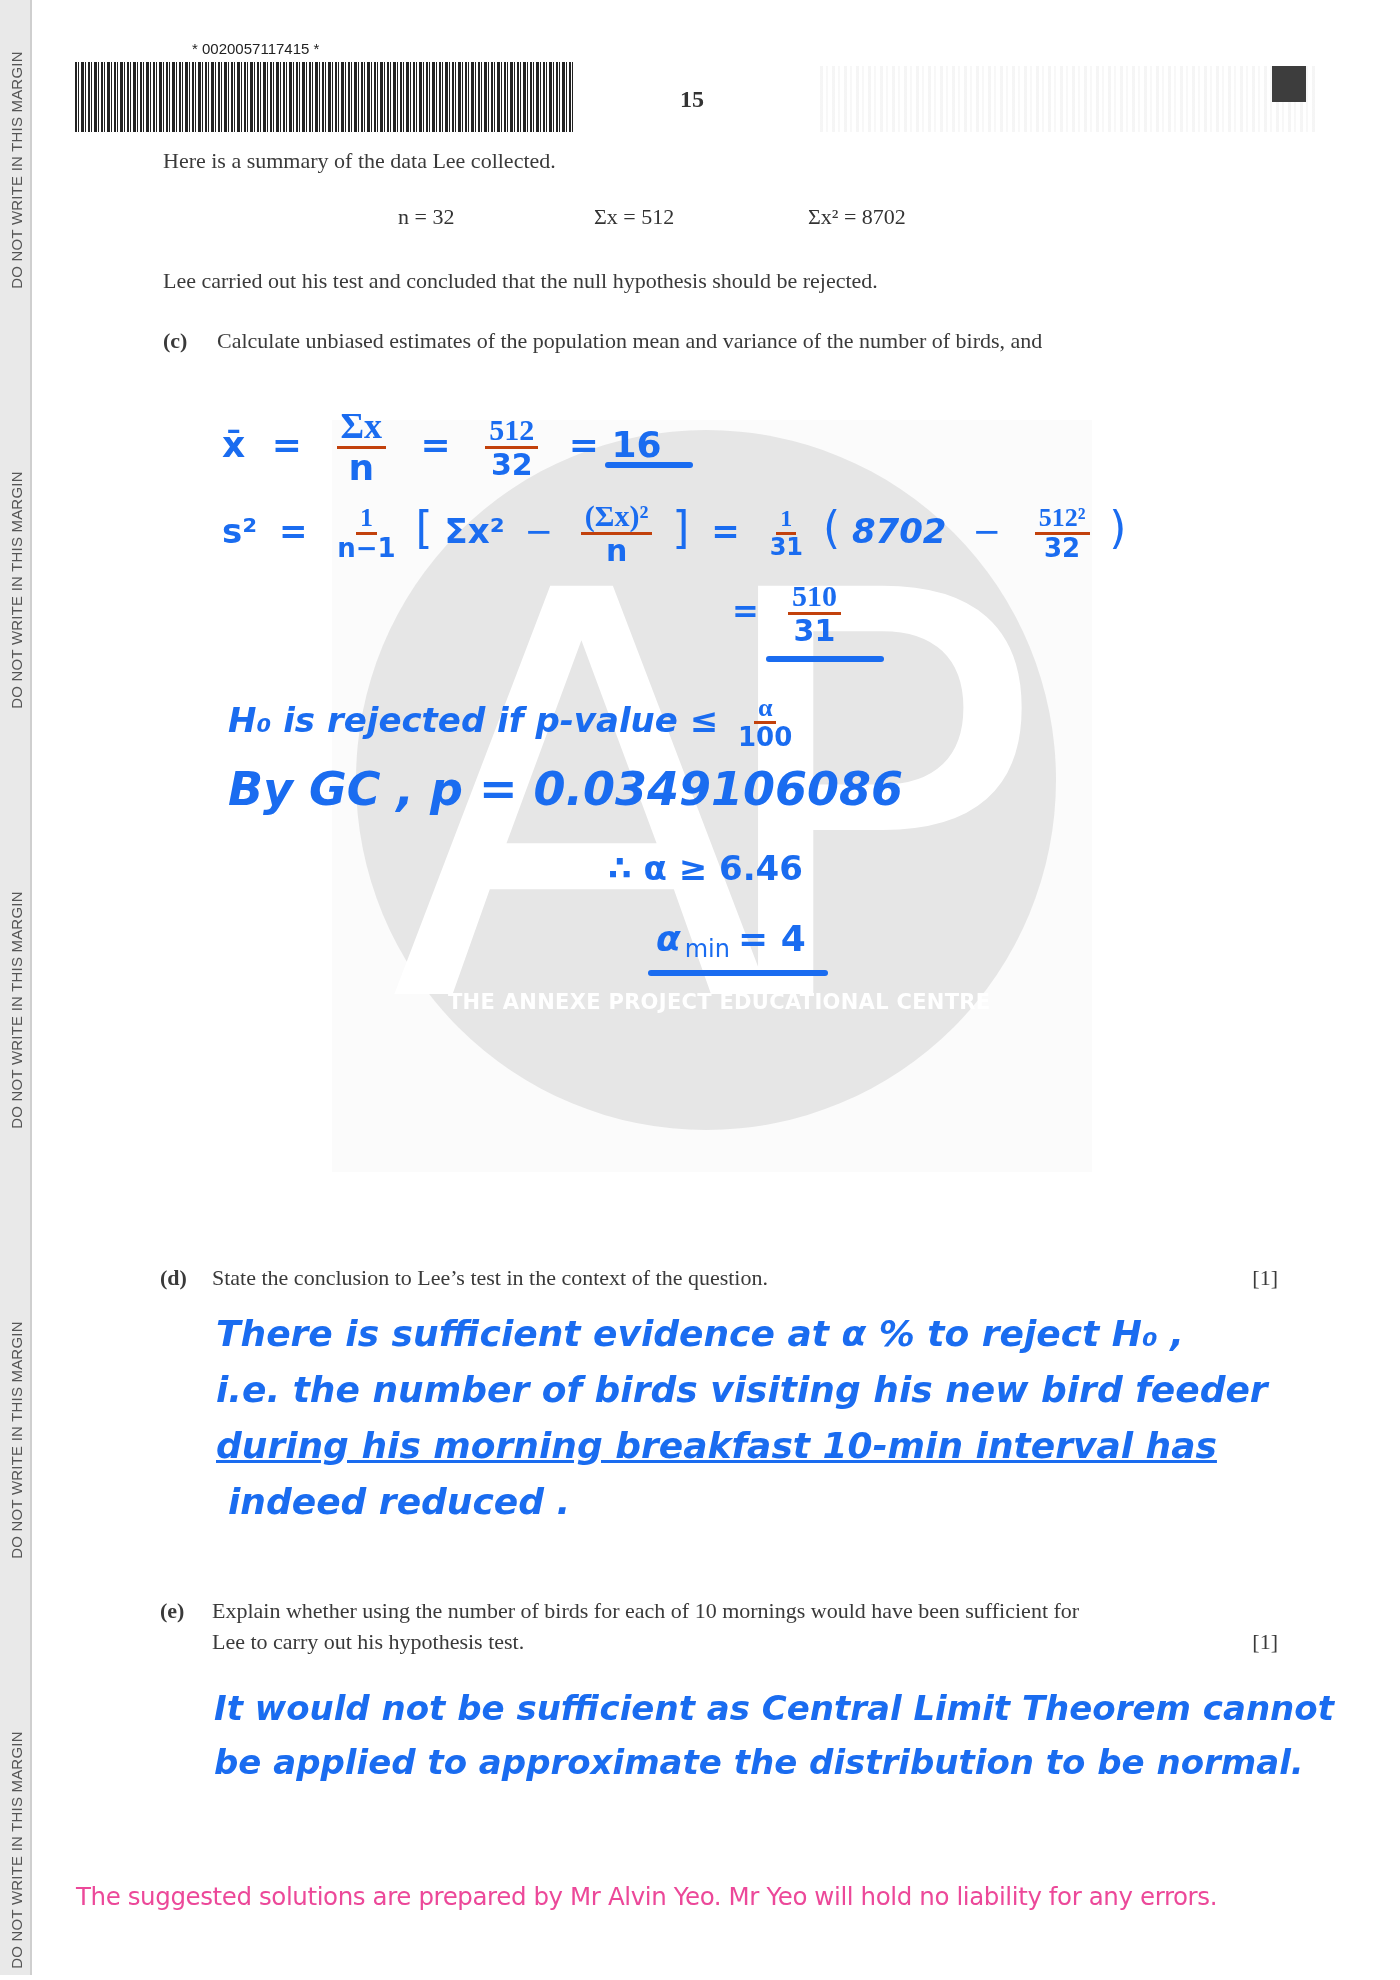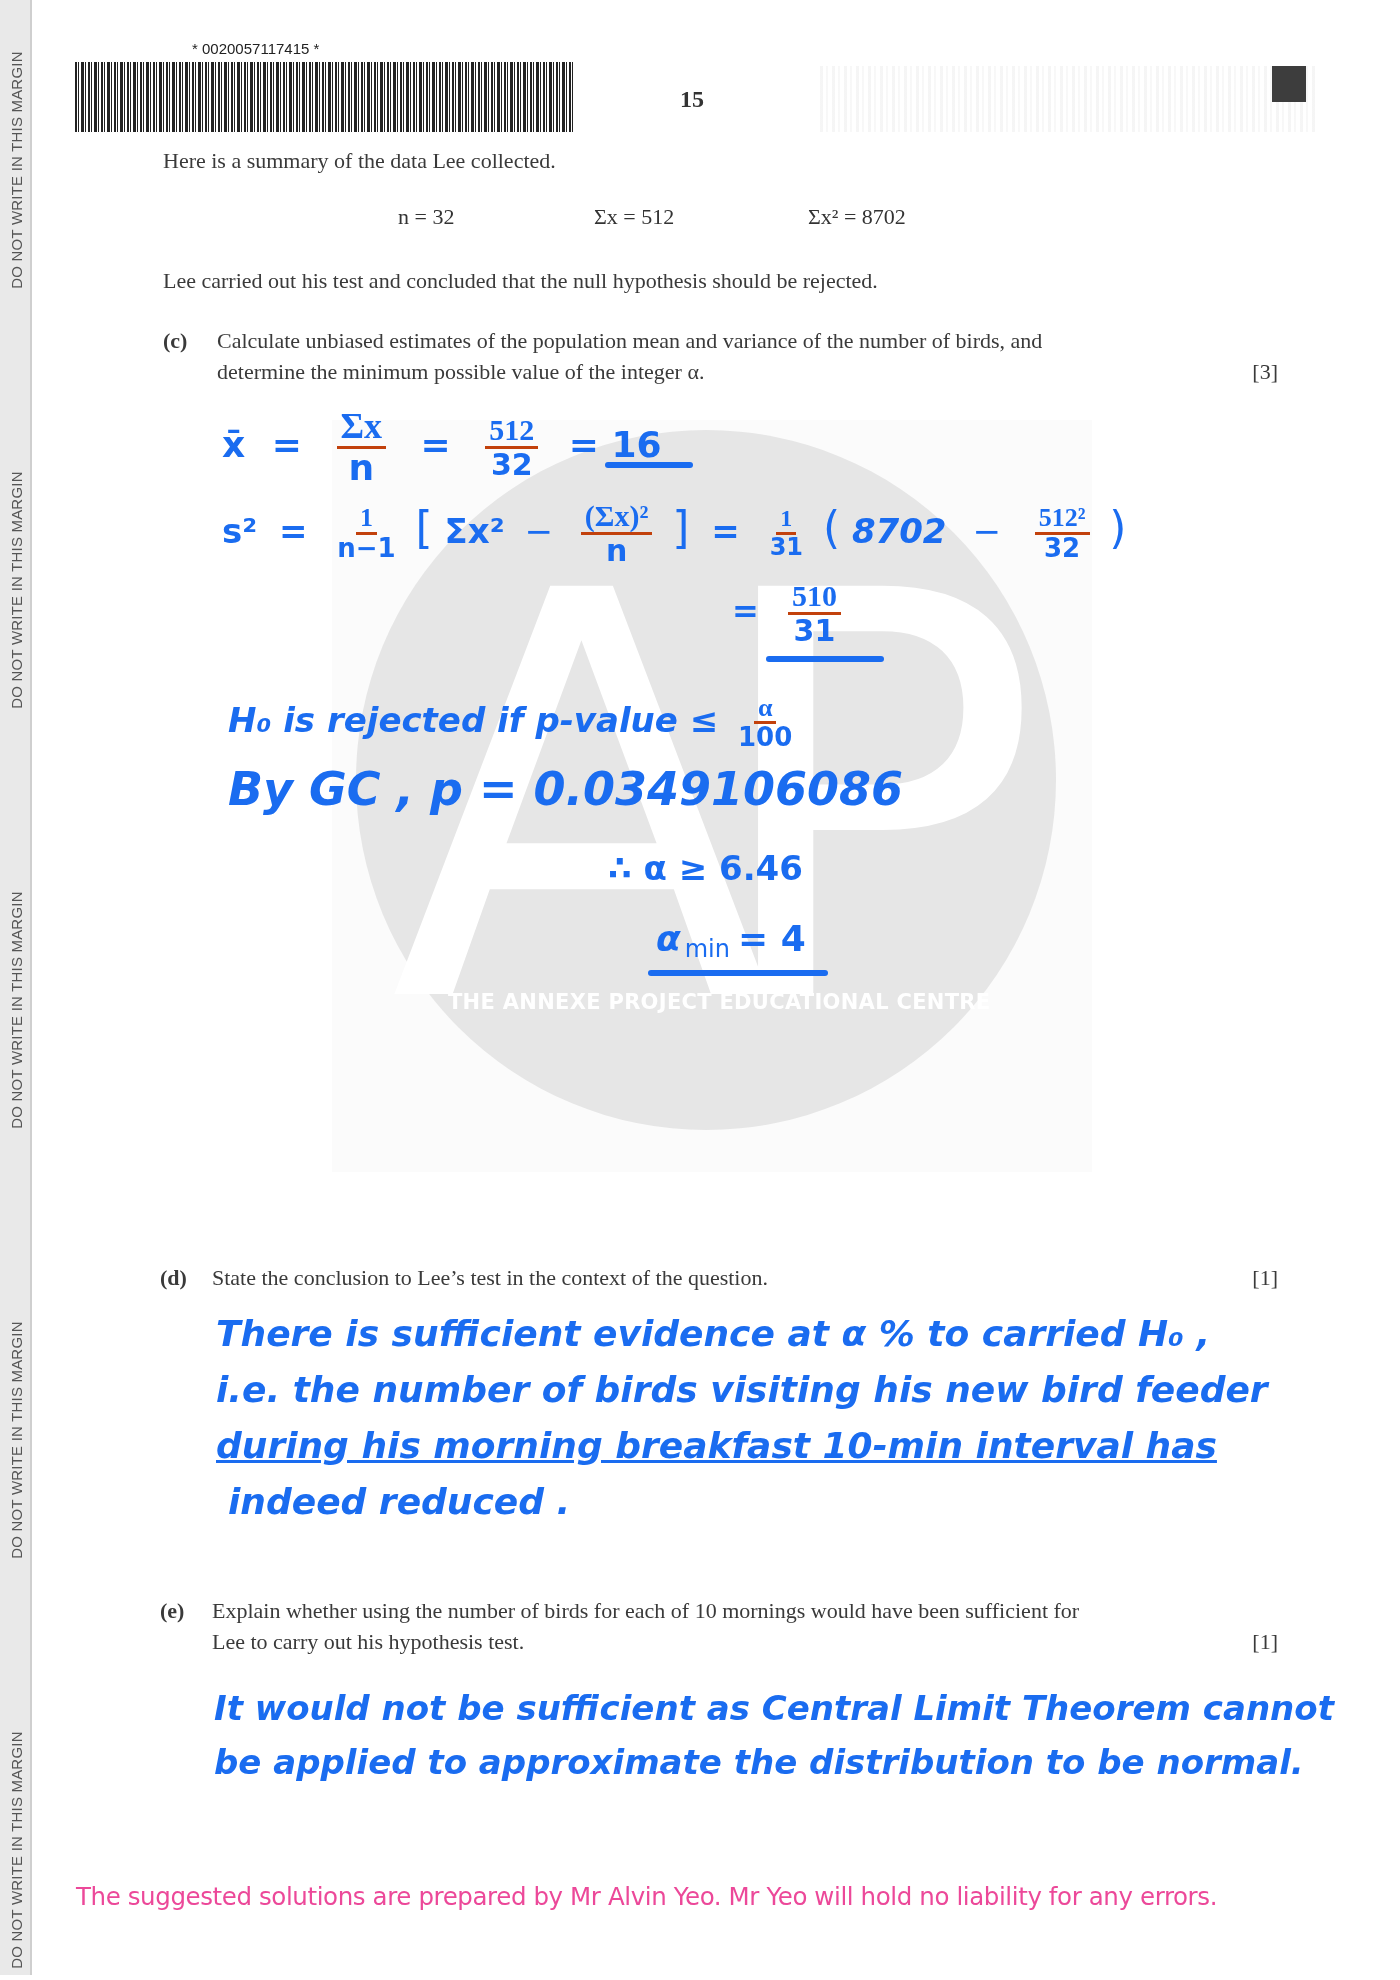--- a/index.html
+++ b/index.html
@@ -62,21 +62,20 @@
 <div class="wm-text">THE ANNEXE PROJECT EDUCATIONAL CENTRE</div>
 
 <div class="printed" style="left:163px; top:145px;">Here is a summary of the data Lee collected.</div>
 <div class="stats" style="left:398px;">n = 32</div>
 <div class="stats" style="left:594px;">Σx = 512</div>
 <div class="stats" style="left:808px;">Σx² = 8702</div>
 <div class="printed" style="left:163px; top:265px;">Lee carried out his test and concluded that the null hypothesis should be rejected.</div>
 
 <div class="printed" style="left:163px; top:325px; width:1115px;">
   <div><span class="qlabel">(c)</span><span>Calculate unbiased estimates of the population mean and variance of the number of birds, and</span></div>
-  <div style="padding-left:54px; position:relative;"><span>determine the minimum possible value of the integer α.</span><span class="marks">[3]</span></div>
 </div>
 
 <div class="hw" style="left:222px; top:408px; font-size:36px;">
   <span>x̄</span>
   <span style="margin:0 14px;">=</span>
   <span class="frac">
       <span class="num">Σx</span>
       <span class="den">n</span>
     </span>
   <span style="margin:0 14px;">=</span>
@@ -137,21 +136,21 @@
 
 <div class="hw" style="left:608px; top:848px; font-size:34px;">∴ α ≥ 6.46</div>
 <div class="hw" style="left:656px; top:918px; font-size:36px;">
   <span style="font-style:italic;">α</span><span style="font-size:24px; font-weight:normal; vertical-align:-6px; margin:0 8px 0 4px;">min</span><span>= 4</span>
 </div>
 <div class="uline" style="left:648px; top:970px; width:180px;"></div>
 
 <div class="printed" style="left:160px; top:1262px; width:1118px;">
   <span class="qlabel" style="width:52px;">(d)</span><span>State the conclusion to Lee’s test in the context of the question.</span><span class="marks">[1]</span>
 </div>
-<div class="ans-line" style="top:1306px;">There is sufficient evidence at α % to carried H₀ ,</div>
+<div class="ans-line" style="top:1306px;">There is sufficient evidence at α % to reject H₀ ,</div>
 <div class="ans-line" style="top:1362px;">i.e. the number of birds visiting his new bird feeder</div>
 <div class="ans-line" style="top:1418px;text-decoration:underline;">during his morning breakfast 10-min interval has</div>
 <div class="ans-line" style="top:1474px; left:228px;">indeed reduced .</div>
 
 <div class="printed" style="left:160px; top:1595px; width:1118px;">
   <div><span class="qlabel" style="width:52px;">(e)</span><span>Explain whether using the number of birds for each of 10 mornings would have been sufficient for</span></div>
   <div style="padding-left:52px; position:relative;"><span>Lee to carry out his hypothesis test.</span><span class="marks">[1]</span></div>
 </div>
 <div class="ans-line" style="top:1680px; left:214px; font-size:34px;">It would not be sufficient as Central Limit Theorem cannot</div>
 <div class="ans-line" style="top:1734px; left:214px; font-size:34px;">be applied to approximate the distribution to be normal.</div>

